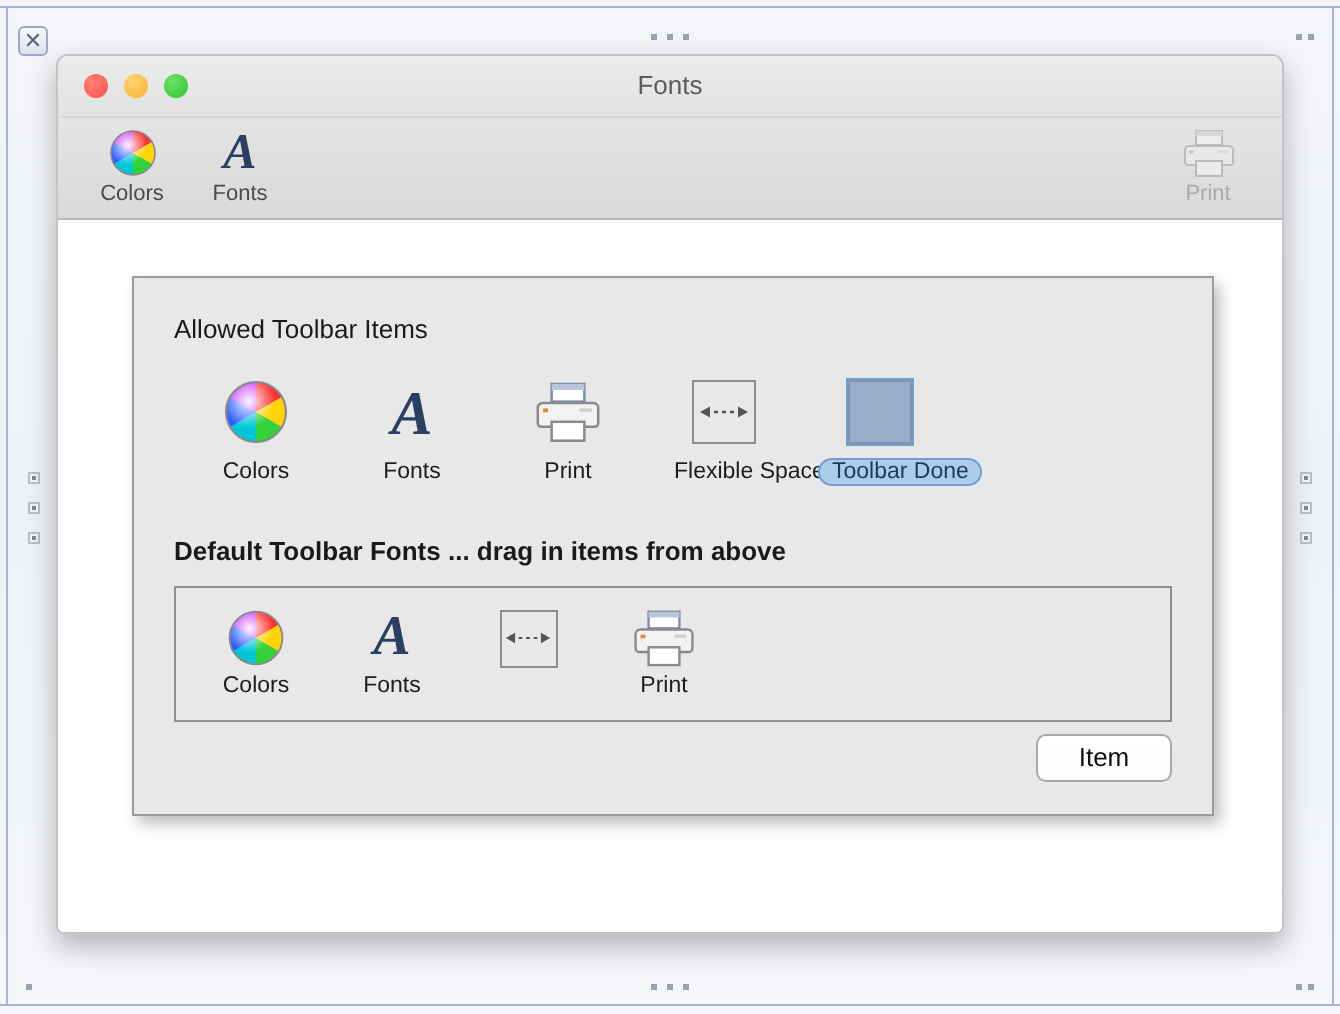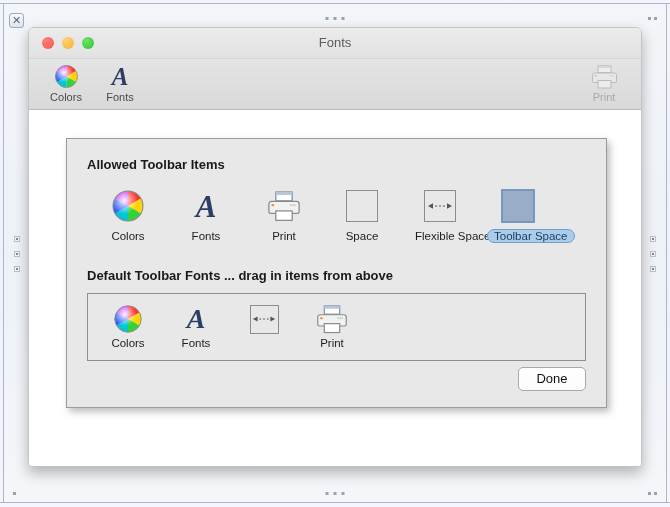--- a/index.html
+++ b/index.html
@@ -187,21 +187,21 @@
     left: 37px; top: 28px;
     width: 541px; height: 270px;
     background: #e8e8e8;
     border: 1px solid #9a9a9a;
     box-shadow: 3px 4px 7px rgba(0,0,0,0.26);
     box-sizing: border-box;
     padding: 16px 20px;
   }
   .sheet-heading {
     font-size: 13px;
-    font-weight: bold;
+    font-weight: normal;
     color: #1a1a1a;
     margin: 2px 0 0 0;
   }
 
   .palette {
     display: flex;
     align-items: flex-start;
     gap: 16px;
     margin-top: 14px;
     padding-left: 10px;
@@ -466,45 +466,39 @@
                 <rect x="7" y="1.5" width="13" height="2.4" fill="#b9c6da"></rect>
                 <path d="M3.5 9 H23.5 A2 2 0 0 1 25.5 11 V17 A1.5 1.5 0 0 1 24 18.5 H3 A1.5 1.5 0 0 1 1.5 17 V11 A2 2 0 0 1 3.5 9 Z" fill="#f2f2f2" stroke="#8a8a8a" stroke-width="1"></path>
                 <rect x="3.6" y="11.2" width="2" height="1.5" fill="#e08a2e"></rect>
                 <rect x="18" y="11.2" width="5" height="1.3" fill="#cfcfcf"></rect>
                 <rect x="7" y="16.5" width="13" height="7.5" fill="#ffffff" stroke="#8a8a8a" stroke-width="1"></rect>
               </svg>
             </span>
             <div class="cap">Print</div>
           </div>
 
-          <div class="palette-item">
-            <span class="glyph">
-              <span class="icon-space-box"></span>
-            </span>
-            <div class="cap">Space</div>
-          </div>
 
           <div class="palette-item">
             <span class="glyph">
               <span class="icon-flex-box">
                 <svg width="26" height="10" viewBox="0 0 26 10">
                   <line x1="4" y1="5" x2="22" y2="5" stroke="#555555" stroke-width="1.2" stroke-dasharray="2 2"></line>
                   <path d="M1 5 L6 2.2 L6 7.8 Z" fill="#555555"></path>
                   <path d="M25 5 L20 2.2 L20 7.8 Z" fill="#555555"></path>
                 </svg>
               </span>
             </span>
             <div class="cap">Flexible Space</div>
           </div>
 
           <div class="palette-item selected">
             <span class="glyph">
               <span class="icon-generic-box sel"></span>
             </span>
-            <div class="cap">Toolbar Space</div>
+            <div class="cap">Toolbar Done</div>
           </div>
 
         </div>
 
         <div class="dock-heading">Default Toolbar Fonts ... drag in items from above</div>
 
         <div class="dock">
 
           <div class="dock-item">
             <span class="glyph">
@@ -559,19 +553,19 @@
                 <rect x="18" y="11.2" width="5" height="1.3" fill="#cfcfcf"></rect>
                 <rect x="7" y="16.5" width="13" height="7.5" fill="#ffffff" stroke="#8a8a8a" stroke-width="1"></rect>
               </svg>
             </span>
             <div class="cap">Print</div>
           </div>
 
         </div>
 
         <div class="sheet-footer">
-          <button class="done-button">Done</button>
+          <button class="done-button">Item</button>
         </div>
 
       </div>
     </div>
   </div>
 </div>
 
 </body></html>

